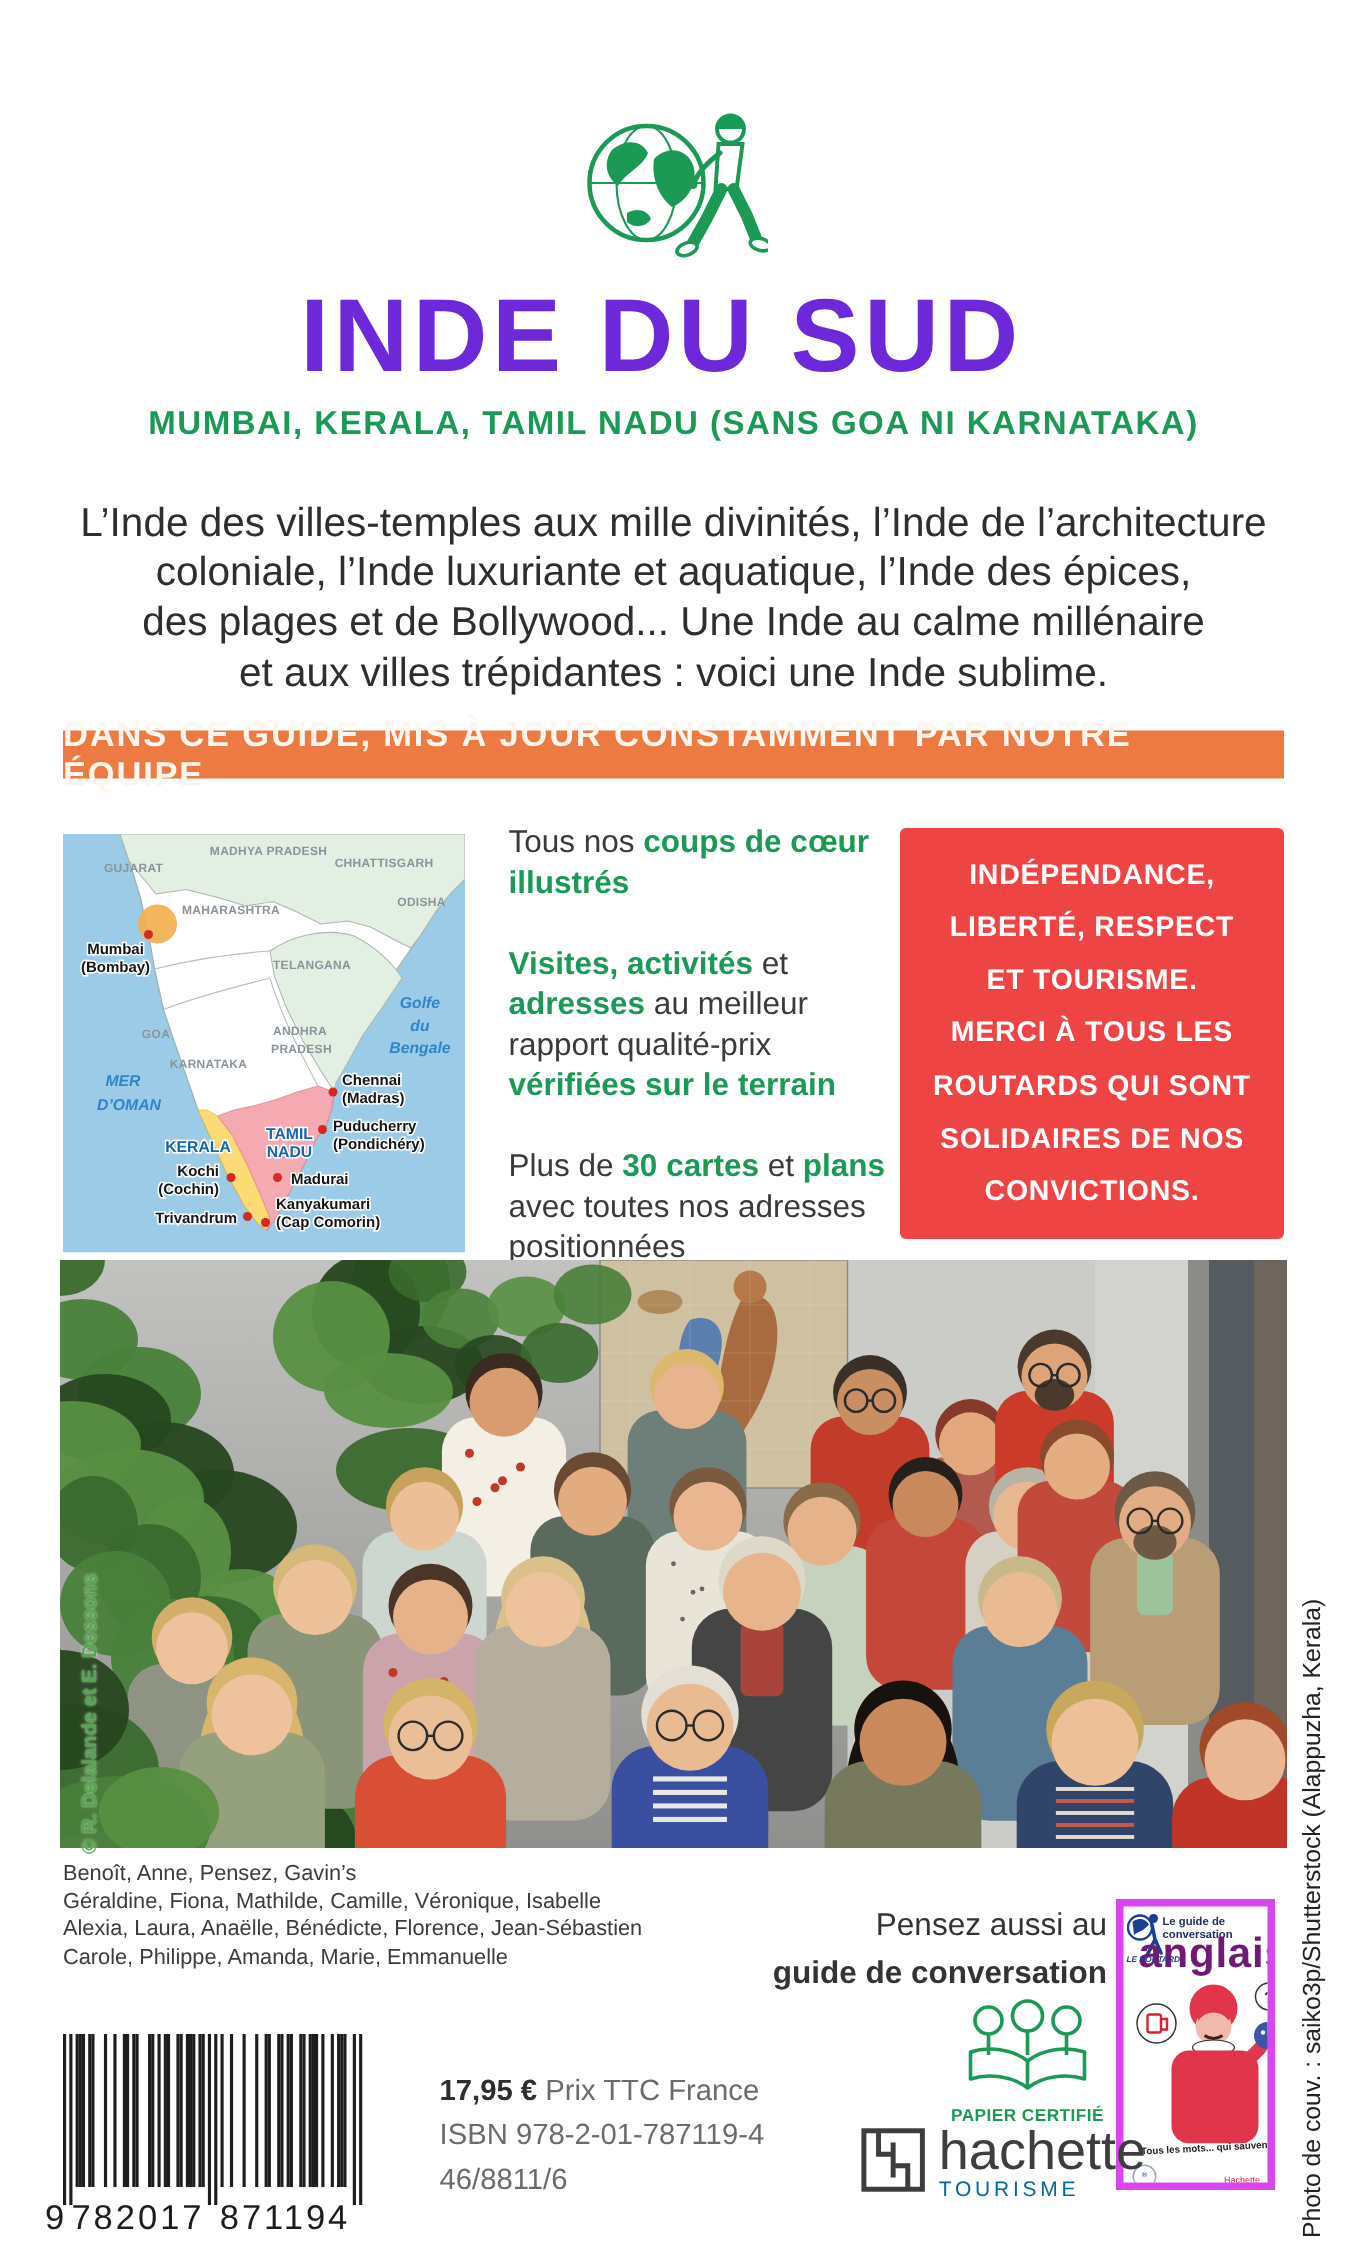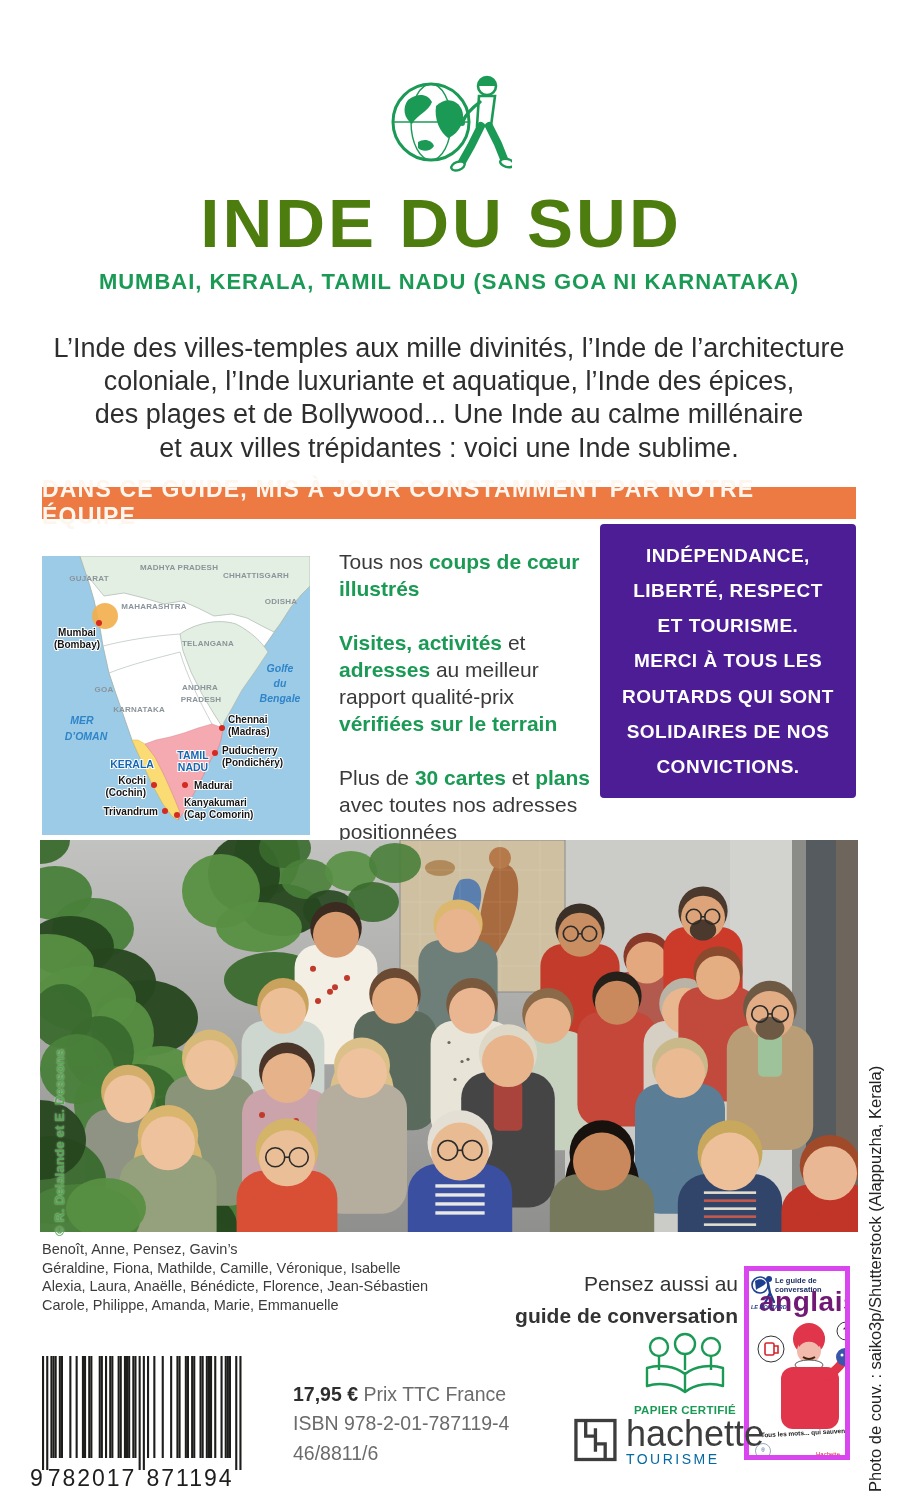--- a/index.html
+++ b/index.html
@@ -1,35 +1,35 @@
 <!DOCTYPE html>
 <html><head>
 <meta charset="utf-8">
 <style>
   html,body{margin:0;padding:0;background:#fff;}
   #page{position:relative;width:898px;height:1500px;background:#fff;overflow:hidden;
         font-family:"Liberation Sans",sans-serif;}
   .abs{position:absolute;}
   
-  #title{left:0;top:184px;width:882px;text-align:center;color:#4d7c0f;
+  #title{left:0;top:184px;width:882px;text-align:center;color:#6d28d9;
          font-size:69px;font-weight:bold;letter-spacing:3px;}
   #subtitle{left:0;top:269px;width:898px;text-align:center;color:#1b9a55;
             font-size:22px;font-weight:bold;letter-spacing:1px;}
   #intro{left:44px;top:332px;width:810px;text-align:center;color:#2e2e2e;
          font-size:27px;line-height:1.23;}
   
   #banner{left:42px;top:487px;width:814px;height:32px;background:#ed7a43;color:#fdf6ee;
           font-size:23px;font-weight:bold;letter-spacing:1.2px;display:flex;
           align-items:center;justify-content:center;}
   
   #map-box{left:42px;top:556px;width:268px;height:279px;}
   #features{left:324px;top:548px;width:272px;}
   .feat{margin:0 0 26px 15px;font-size:21px;line-height:1.3;color:#3a3a3a;}
   .feat .g{color:#1b9a55;font-weight:bold;}
-  #green-box{left:600px;top:524px;width:256px;height:274px;background:#4c1d95;color:#fff;
+  #green-box{left:600px;top:552px;width:256px;height:274px;background:#ef4444;color:#fff;
              border-radius:4px;display:flex;align-items:center;justify-content:center;}
   #green-box .inner{text-align:center;font-size:19px;font-weight:bold;letter-spacing:.5px;
              line-height:1.85;}
   
   #photo{left:40px;top:840px;width:818px;height:392px;}
   #photo-credit{left:52px;top:1236px;width:212px;transform:rotate(-90deg);
       transform-origin:0 0;font-size:13.5px;font-weight:bold;color:#55a552;
       text-shadow:0 0 2px rgba(255,255,255,.7);white-space:nowrap;}
   #cover-credit{left:866px;top:1492px;width:470px;transform:rotate(-90deg);
       transform-origin:0 0;font-size:16.5px;color:#222;white-space:nowrap;}

